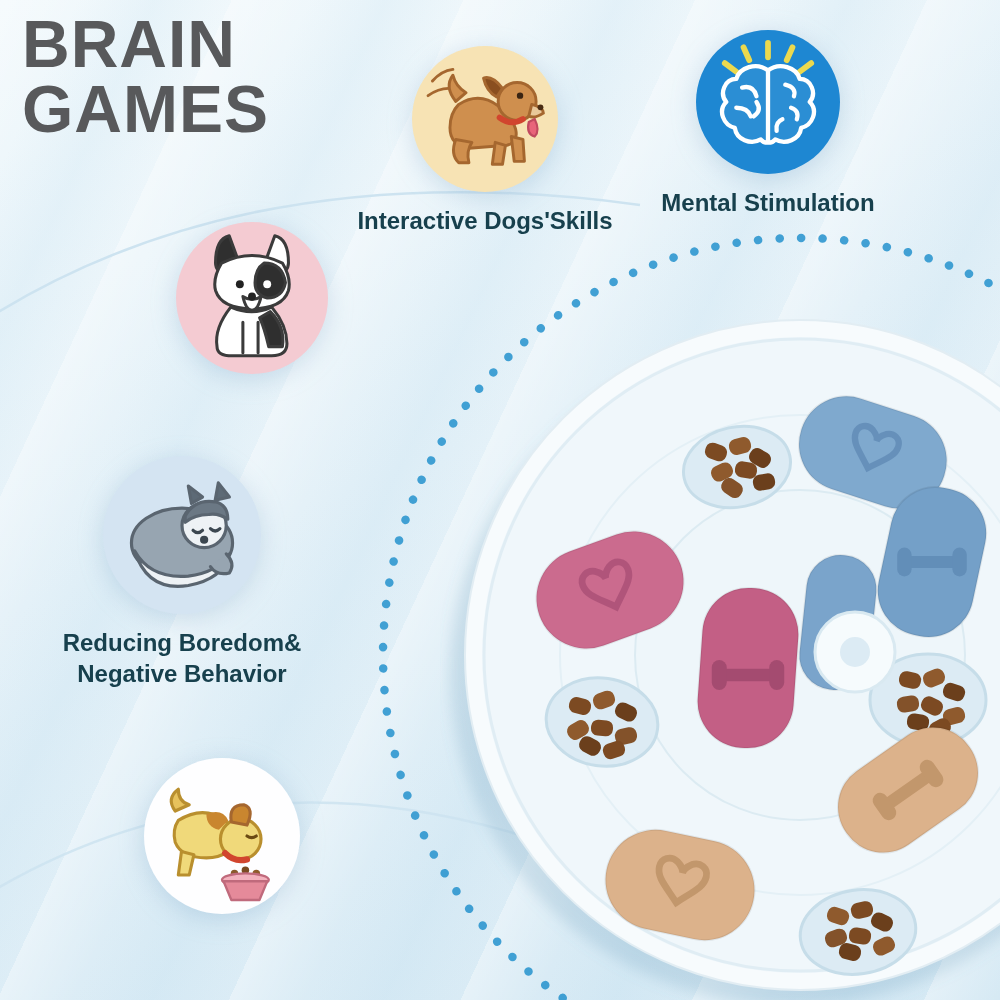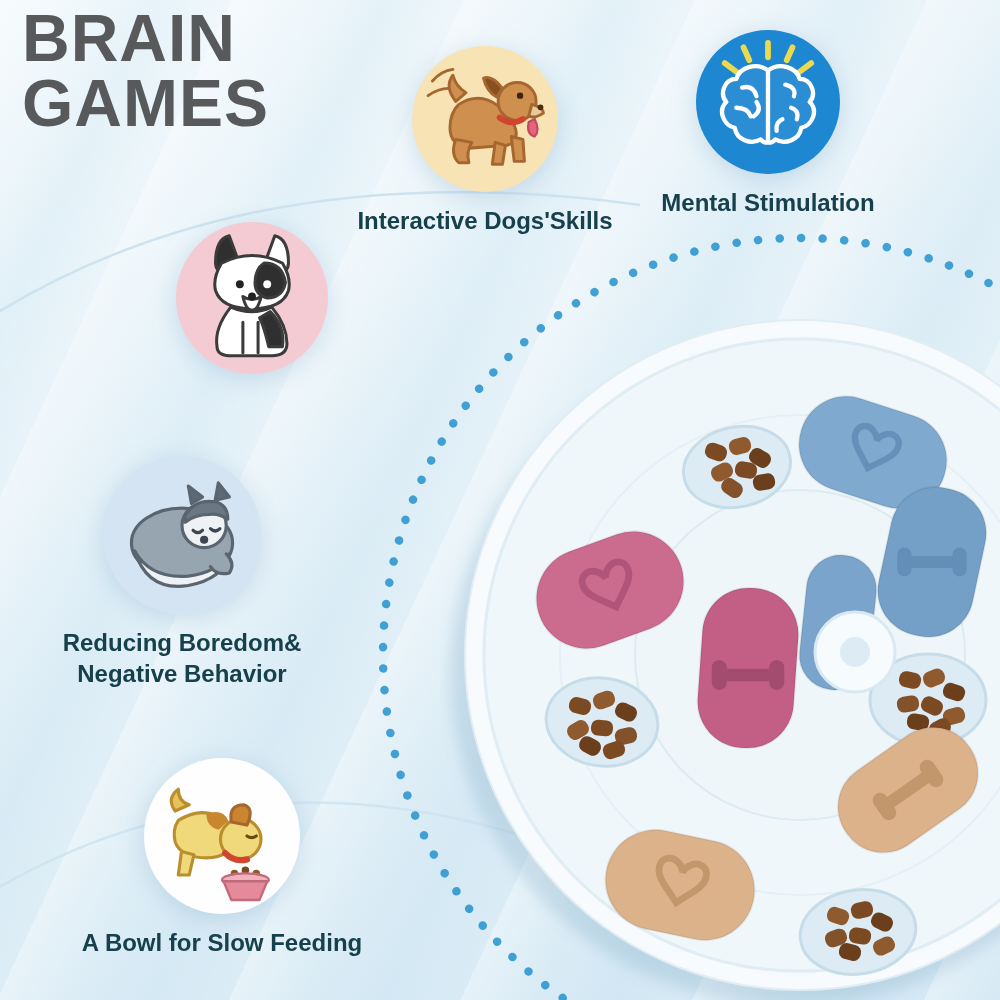--- a/index.html
+++ b/index.html
@@ -6,21 +6,21 @@
   .stage{
     position:relative;width:1000px;height:1000px;overflow:hidden;
     font-family:"Liberation Sans", sans-serif;
     background:
       repeating-linear-gradient(115deg, rgba(255,255,255,0.35) 0px, rgba(255,255,255,0) 70px, rgba(176,214,235,0.16) 140px, rgba(255,255,255,0) 210px),
       linear-gradient(160deg,#f2f9fc 0%, #e4f1f8 45%, #d5e9f4 100%);
   }
   .decor{position:absolute;left:0;top:0;z-index:1;}
   .toy{position:absolute;left:440px;top:300px;z-index:2;}
   .title{
-    position:absolute;left:22px;top:6px;z-index:4;
+    position:absolute;left:22px;top:12px;z-index:4;
     font-size:66px;font-weight:800;line-height:0.98;letter-spacing:1px;
     color:#58595b;
   }
   .feature{position:absolute;z-index:3;text-align:center;}
   .fcircle{display:block;margin:0 auto;filter:drop-shadow(0 5px 12px rgba(110,155,190,0.28));}
   .f1{left:330px;top:46px;width:310px}
   .f2{left:616px;top:30px;width:304px}
   .f3{left:100px;top:222px;width:304px}
   .f4{left:24px;top:456px;width:316px}
   .f5{left:56px;top:758px;width:332px}
@@ -260,16 +260,15 @@
       <path d="M40 36 q10 -4 14 4 l-6 6 q-8 -2 -8 -10 z" fill="#c9862f"></path>
       <path d="M56 41 q-2 -11 8 -11 q7 2 2 13 z" fill="#c9862f" stroke="#a5672f" stroke-width="2" stroke-linejoin="round"></path>
       <path d="M66 50 q3 2 6 0" stroke="#6b4a12" stroke-width="2" fill="none" stroke-linecap="round"></path>
       <path d="M52 61 q6 6 14 4" stroke="#d1452e" stroke-width="4" fill="none" stroke-linecap="round"></path>
       <circle cx="58" cy="74" r="2.4" fill="#8a5a2b"></circle>
       <circle cx="65" cy="72" r="2.4" fill="#7a4a21"></circle>
       <circle cx="72" cy="74" r="2.4" fill="#8f5c2b"></circle>
       <ellipse cx="65" cy="78" rx="15" ry="4" fill="#f3b1bd" stroke="#c06a7c" stroke-width="1.5"></ellipse>
       <path d="M51 79 l28 0 l-5 12 l-18 0 z" fill="#e58a9a" stroke="#c06a7c" stroke-width="1.5" stroke-linejoin="round"></path>
     </svg>
-    <div class="flabel">A Bowl for Slow Feeding</div>
   </div>
 
 </div>
 
 </body></html>

